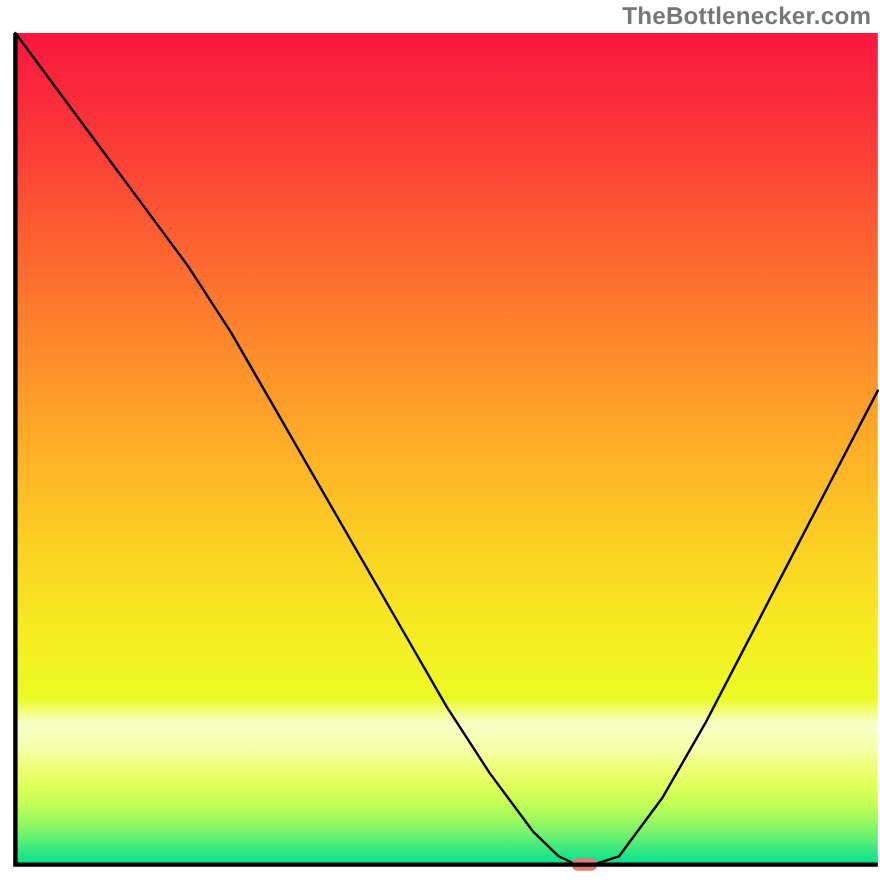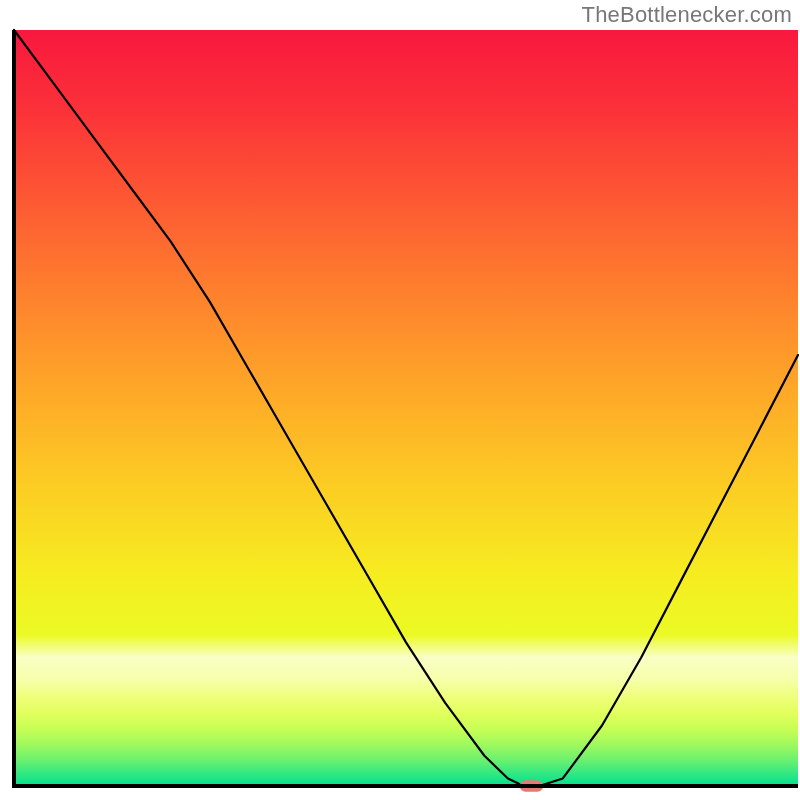--- a/index.html
+++ b/index.html
@@ -15,21 +15,21 @@
     width: 800px;
     height: 800px;
   }
   .watermark {
     position: absolute;
     top: 2px;
     right: 8px;
     font-family: Arial, Helvetica, sans-serif;
     font-size: 22px;
     color: #777777;
-    font-weight: 400;
+    font-weight: 700;
     letter-spacing: 0.2px;
   }
   svg.plot {
     position: absolute;
     left: 0;
     top: 0;
   }
   .curve {
     fill: none;
     stroke: #000000;

